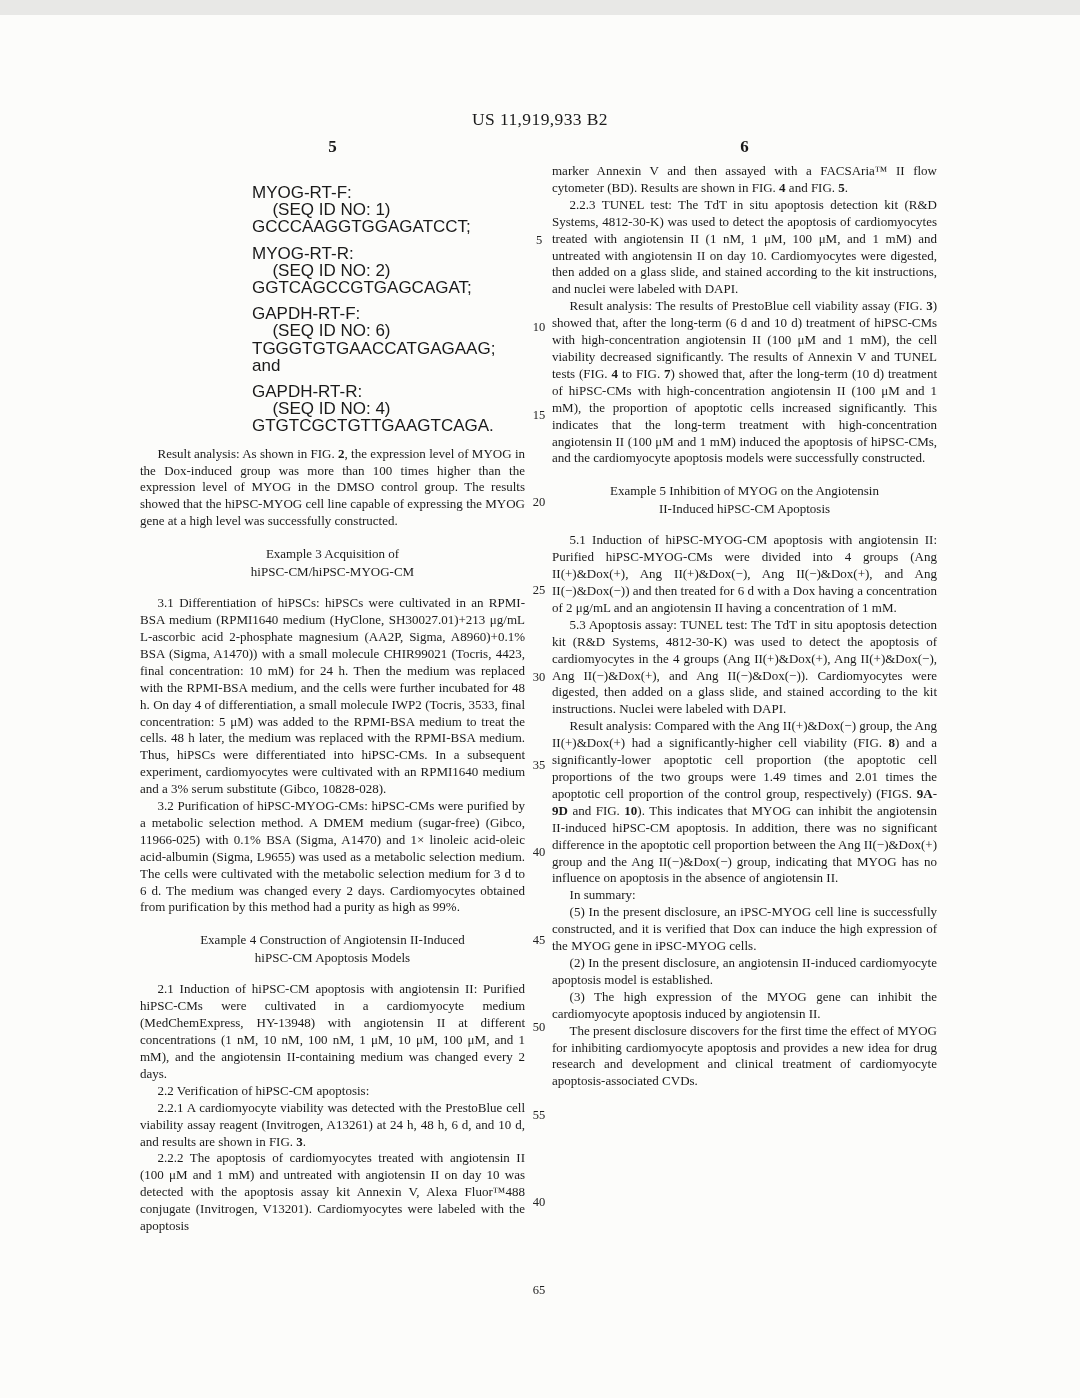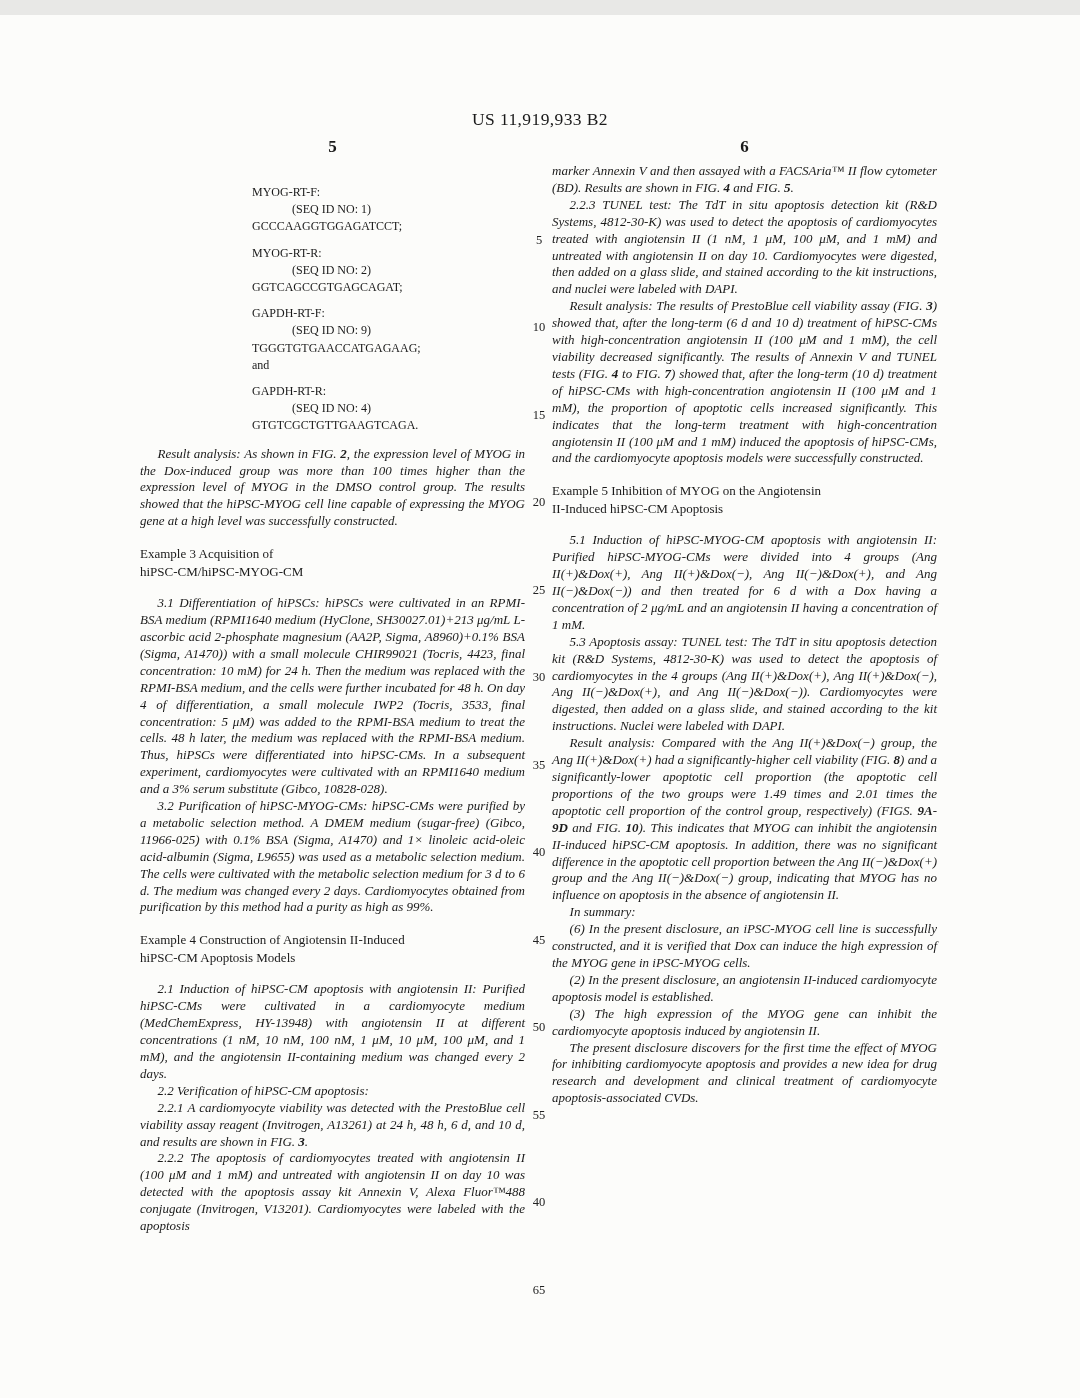--- a/index.html
+++ b/index.html
@@ -51,38 +51,39 @@
     width: 26px; height: 100%;
   }
   .line-number {
     position: absolute;
     left: 0; width: 26px;
     text-align: center;
     font-size: 12.5px;
     color: #222;
   }
   .seq-block {
-    font-family: Liberation Serif, serif;
-    font-size: 12px;
+    font-family: Liberation Sans, sans-serif;
+    font-size: 17px;
     line-height: 13.2px;
     text-align: left;
     margin-top: 23px;
     margin-bottom: 12px;
   }
   .seq-entry { margin-bottom: 13px; }
   .seq-name   { padding-left: 112px; margin-bottom: 4px; }
   .seq-id     { text-align: center; padding-right: 2px; margin-bottom: 4px; }
   .seq-value  { padding-left: 112px; }
   .seq-suffix { padding-left: 112px; margin-top: 4px; }
   .seq-suffix:empty { display: none; margin: 0; }
-  p.body-par { text-indent: 1.35em; font-style: italic; }
+  p.body-par { text-indent: 1.35em; }
   p.no-indent { text-indent: 0; }
   h3.section-heading {
     font-size: 13px;
     font-weight: normal;
+    text-align: center;
     white-space: pre-line;
     margin: 15px 0 15px 0;
     line-height: 17.5px;
   }
   .footer-bar {
     position: absolute;
     left: 0; right: 0; bottom: 0;
     height: 9px;
     background: #171722;
   }
@@ -113,21 +114,21 @@
 
         <div class="seq-entry">
           <div class="seq-name">MYOG-RT-R:</div>
           <div class="seq-id">(SEQ ID NO: 2)</div>
           <div class="seq-value">GGTCAGCCGTGAGCAGAT;</div>
 
         </div>
 
         <div class="seq-entry">
           <div class="seq-name">GAPDH-RT-F:</div>
-          <div class="seq-id">(SEQ ID NO: 9)</div>
+          <div class="seq-id">(SEQ ID NO: 6)</div>
           <div class="seq-value">TGGGTGTGAACCATGAGAAG;</div>
           <div class="seq-suffix">and</div>
         </div>
 
         <div class="seq-entry">
           <div class="seq-name">GAPDH-RT-R:</div>
           <div class="seq-id">(SEQ ID NO: 4)</div>
           <div class="seq-value">GTGTCGCTGTTGAAGTCAGA.</div>
 
         </div>
@@ -174,21 +175,21 @@
       <p class="body-par">2.2.3 TUNEL test: The TdT in situ apoptosis detection kit (R&amp;D Systems, 4812-30-K) was used to detect the apoptosis of cardiomyocytes treated with angiotensin II (1 nM, 1 μM, 100 μM, and 1 mM) and untreated with angiotensin II on day 10. Cardiomyocytes were digested, then added on a glass slide, and stained according to the kit instructions, and nuclei were labeled with DAPI.</p>
       <p class="body-par">Result analysis: The results of PrestoBlue cell viability assay (FIG. <b>3</b>) showed that, after the long-term (6 d and 10 d) treatment of hiPSC-CMs with high-concentration angiotensin II (100 μM and 1 mM), the cell viability decreased significantly. The results of Annexin V and TUNEL tests (FIG. <b>4</b> to FIG. <b>7</b>) showed that, after the long-term (10 d) treatment of hiPSC-CMs with high-concentration angiotensin II (100 μM and 1 mM), the proportion of apoptotic cells increased significantly. This indicates that the long-term treatment with high-concentration angiotensin II (100 μM and 1 mM) induced the apoptosis of hiPSC-CMs, and the cardiomyocyte apoptosis models were successfully constructed.</p>
 
       <h3 class="section-heading">Example 5 Inhibition of MYOG on the Angiotensin
 II-Induced hiPSC-CM Apoptosis</h3>
 
       <p class="body-par">5.1 Induction of hiPSC-MYOG-CM apoptosis with angiotensin II: Purified hiPSC-MYOG-CMs were divided into 4 groups (Ang II(+)&amp;Dox(+), Ang II(+)&amp;Dox(−), Ang II(−)&amp;Dox(+), and Ang II(−)&amp;Dox(−)) and then treated for 6 d with a Dox having a concentration of 2 μg/mL and an angiotensin II having a concentration of 1 mM.</p>
       <p class="body-par">5.3 Apoptosis assay: TUNEL test: The TdT in situ apoptosis detection kit (R&amp;D Systems, 4812-30-K) was used to detect the apoptosis of cardiomyocytes in the 4 groups (Ang II(+)&amp;Dox(+), Ang II(+)&amp;Dox(−), Ang II(−)&amp;Dox(+), and Ang II(−)&amp;Dox(−)). Cardiomyocytes were digested, then added on a glass slide, and stained according to the kit instructions. Nuclei were labeled with DAPI.</p>
       <p class="body-par">Result analysis: Compared with the Ang II(+)&amp;Dox(−) group, the Ang II(+)&amp;Dox(+) had a significantly-higher cell viability (FIG. <b>8</b>) and a significantly-lower apoptotic cell proportion (the apoptotic cell proportions of the two groups were 1.49 times and 2.01 times the apoptotic cell proportion of the control group, respectively) (FIGS. <b>9A</b>-<b>9D</b> and FIG. <b>10</b>). This indicates that MYOG can inhibit the angiotensin II-induced hiPSC-CM apoptosis. In addition, there was no significant difference in the apoptotic cell proportion between the Ang II(−)&amp;Dox(+) group and the Ang II(−)&amp;Dox(−) group, indicating that MYOG has no influence on apoptosis in the absence of angiotensin II.</p>
       <p class="body-par">In summary:</p>
-      <p class="body-par">(6) In the present disclosure, an iPSC-MYOG cell line is successfully constructed, and it is verified that Dox can induce the high expression of the MYOG gene in iPSC-MYOG cells.</p>
+      <p class="body-par">(5) In the present disclosure, an iPSC-MYOG cell line is successfully constructed, and it is verified that Dox can induce the high expression of the MYOG gene in iPSC-MYOG cells.</p>
       <p class="body-par">(2) In the present disclosure, an angiotensin II-induced cardiomyocyte apoptosis model is established.</p>
       <p class="body-par">(3) The high expression of the MYOG gene can inhibit the cardiomyocyte apoptosis induced by angiotensin II.</p>
       <p class="body-par">The present disclosure discovers for the first time the effect of MYOG for inhibiting cardiomyocyte apoptosis and provides a new idea for drug research and development and clinical treatment of cardiomyocyte apoptosis-associated CVDs.</p>
 
     </div>
 
   </div>
 
   <div class="footer-bar"></div>
 

